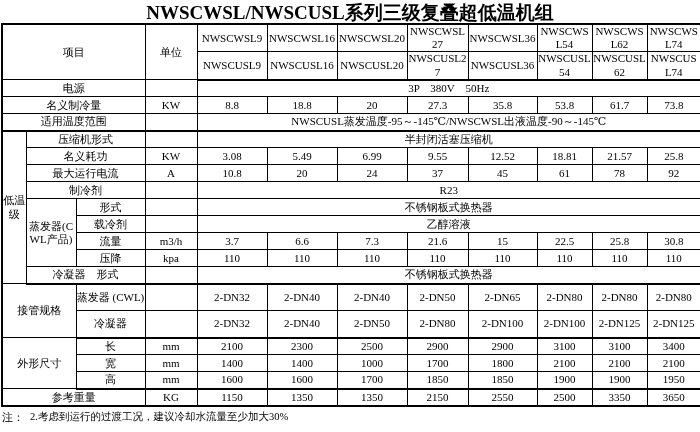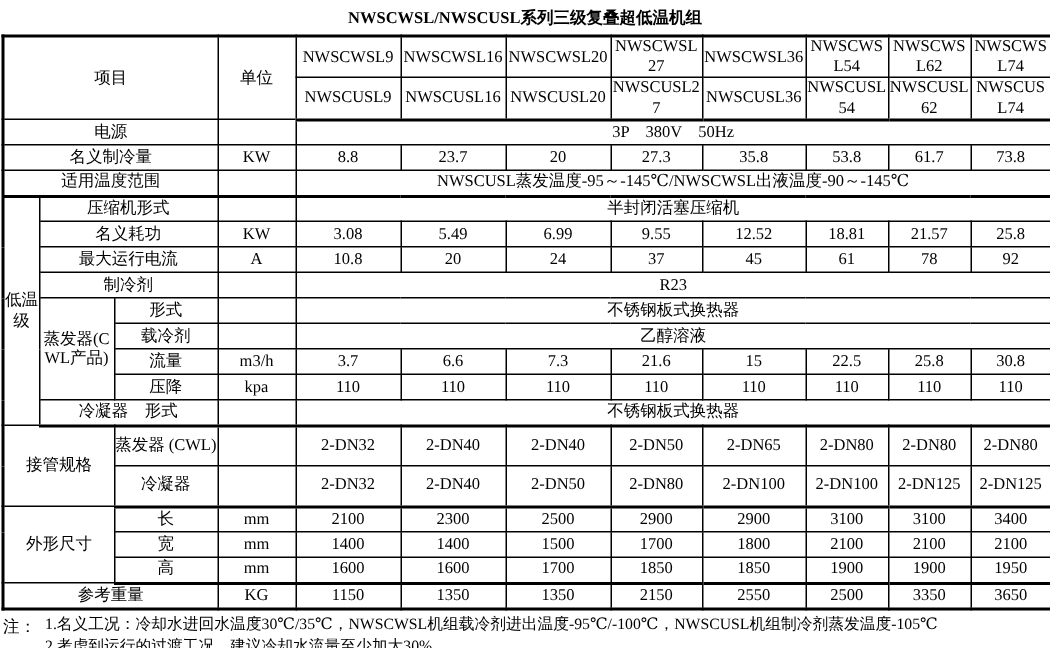--- a/index.html
+++ b/index.html
@@ -1,19 +1,19 @@
 <!DOCTYPE html>
 <html><head>
 <meta charset="utf-8">
 <style>
   html,body{margin:0;padding:0;background:#fff;}
   body{width:700px;height:432px;overflow:hidden;
        font-family:"Liberation Serif","DejaVu Serif",serif;color:#000;}
   .page-title{height:19px;line-height:19px;text-align:center;font-weight:bold;
-              font-size:11px;padding-top:3px;}
+              font-size:19px;padding-top:3px;}
   table.spec{border-collapse:collapse;table-layout:fixed;width:698px;margin:1px 0 0 1px;
              border:2px solid #000;}
   table.spec td{border:1px solid #000;text-align:center;vertical-align:middle;
                 padding:0;font-size:11px;line-height:1.2;overflow:hidden;
                 word-break:break-all;}
   tr.r{height:17px;}
   tr.rh{height:18px;}
   tr.rt{height:27px;}
   td.model{font-size:10px;}
   td.grp{font-size:11px;font-family:Liberation Serif, serif;}
@@ -72,21 +72,21 @@
   <tr class="r">
     <td colspan="3">电源</td>
     <td></td>
     <td colspan="8">3P　380V　50Hz</td>
   </tr>
 
   <tr class="r">
     <td colspan="3">名义制冷量</td>
     <td>KW</td>
     <td>8.8</td>
-    <td>23.7</td>
+    <td>18.8</td>
     <td>20</td>
     <td>27.3</td>
     <td>35.8</td>
     <td>53.8</td>
     <td>61.7</td>
     <td>73.8</td>
   </tr>
 
   <tr class="r sec">
     <td colspan="3">适用温度范围</td>
@@ -217,21 +217,21 @@
     <td>3100</td>
     <td>3100</td>
     <td>3400</td>
   </tr>
 
   <tr class="r">
     <td>宽</td>
     <td>mm</td>
     <td>1400</td>
     <td>1400</td>
-    <td>1500</td>
+    <td>1000</td>
     <td>1700</td>
     <td>1800</td>
     <td>2100</td>
     <td>2100</td>
     <td>2100</td>
   </tr>
 
   <tr class="r sec">
     <td>高</td>
     <td>mm</td>
@@ -256,17 +256,16 @@
     <td>2500</td>
     <td>3350</td>
     <td>3650</td>
   </tr>
 </tbody>
   </table>
 
 <div class="notes">
   <span class="prefix">注：</span>
   <div class="items">
-    <div>1.名义工况：冷却水进回水温度30℃/35℃，NWSCWSL机组载冷剂进出温度-95℃/-100℃，NWSCUSL机组制冷剂蒸发温度-105℃</div>
     <div>2.考虑到运行的过渡工况，建议冷却水流量至少加大30%</div>
 
   </div>
 </div>
 
 </body></html>

